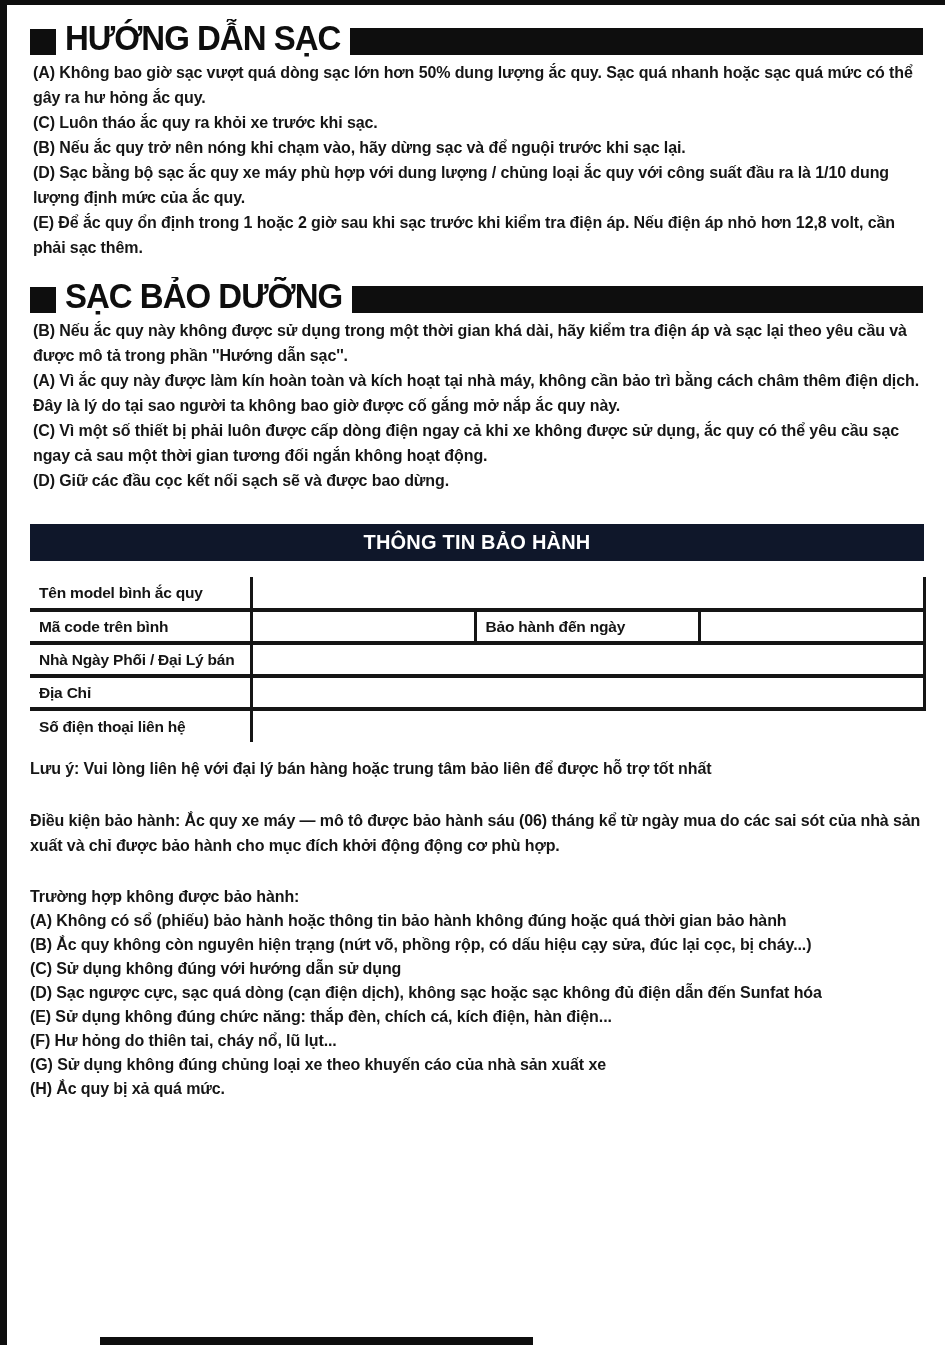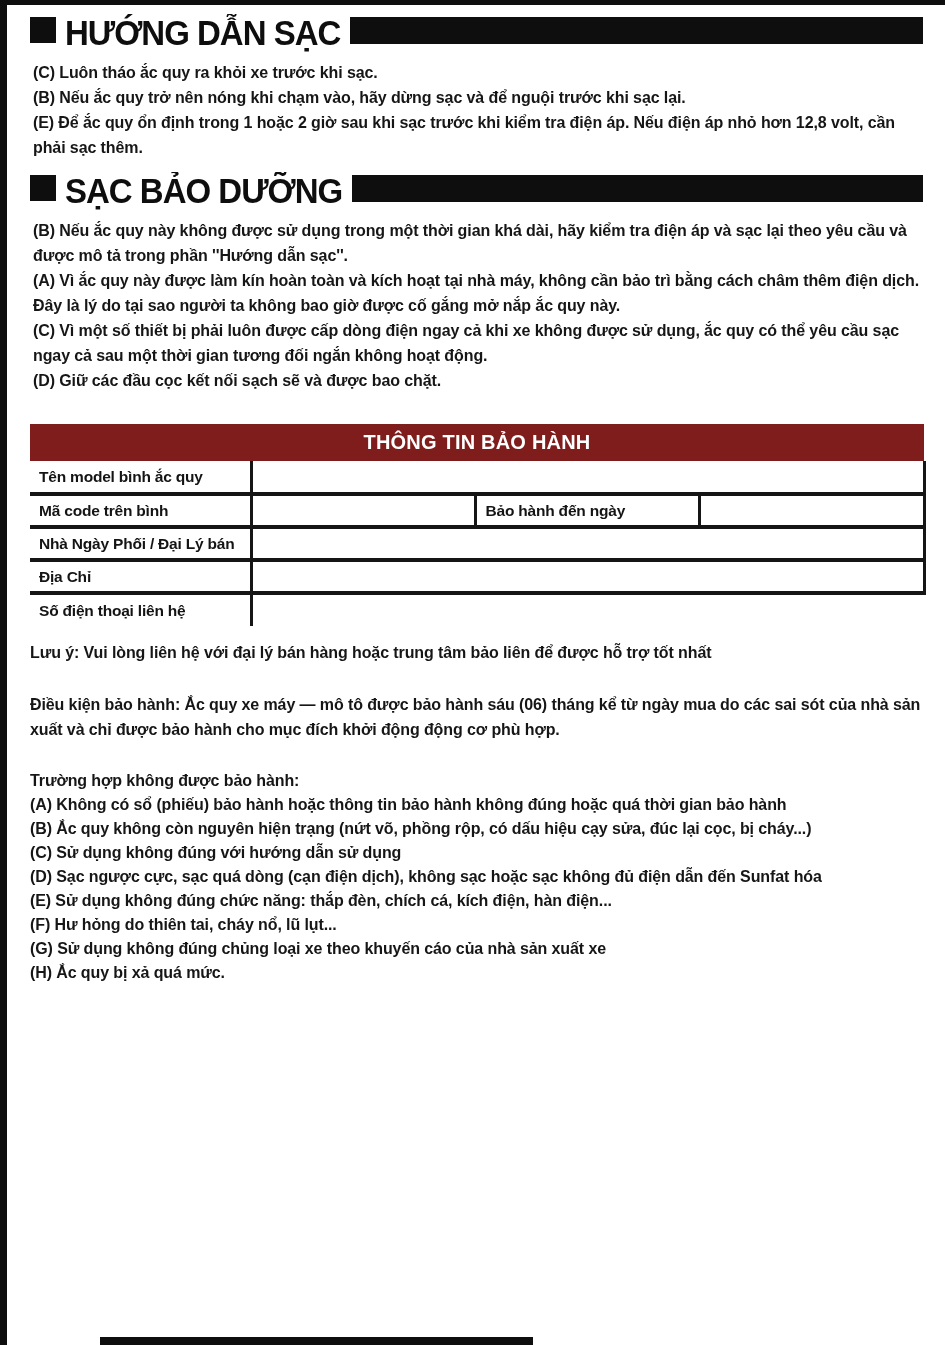--- a/index.html
+++ b/index.html
@@ -12,21 +12,21 @@
     color:#131313;
     box-sizing:border-box;
   }
   .border-top{position:absolute;top:0;left:0;width:100%;height:5px;background:#0e0e0e;}
   .border-left{position:absolute;top:0;left:0;width:7px;height:100%;background:#0e0e0e;}
   .bottom-bar{position:absolute;left:100px;bottom:0;width:433px;height:8px;background:#0e0e0e;}
 
   .content{position:relative;box-sizing:border-box;padding:17px 22px 0 30px;}
 
   
-  .sec-header{display:flex;align-items:flex-start;height:38px;}
+  .sec-header{display:flex;align-items:flex-end;height:38px;}
   .sec-square{width:26px;height:26px;background:#0e0e0e;flex:0 0 auto;margin-right:9px;}
   .sec-title{
     font-size:33px;font-weight:700;letter-spacing:-1px;
     white-space:nowrap;line-height:1;transform:scaleY(1.04);
     margin-right:10px;color:#0e0e0e;
   }
   .sec-bar{flex:1 1 auto;height:27px;background:#0e0e0e;}
 
   
   .para-block{margin:5px 0 0 3px;}
@@ -40,21 +40,21 @@
   
   .warranty-head{
     width:894px;height:37px;margin-top:0;
     display:flex;align-items:center;justify-content:center;
   }
   .warranty-head span{
     color:#ffffff;font-size:20px;font-weight:700;letter-spacing:0.2px;
   }
 
   
-  table.warranty{border-collapse:collapse;table-layout:fixed;width:894px;}
+  table.warranty{border-collapse:collapse;table-layout:fixed;width:894px;margin-top:16px;}
   table.warranty td{
     height:33px;box-sizing:border-box;padding:0 4px 0 9px;
     font-size:15.5px;font-weight:700;vertical-align:middle;
     color:#141414;letter-spacing:-0.2px;
   }
   td.bb{border-bottom:4px solid #151515;}
   td.vr{border-right:3px solid #151515;}
   td.outer{border-right:3px solid #151515;}
 
   
@@ -71,42 +71,44 @@
   <div class="border-left"></div>
 
   <div class="content">
 
     <div class="sec-header">
       <div class="sec-square"></div>
       <div class="sec-title">HƯỚNG DẪN SẠC</div>
       <div class="sec-bar"></div>
     </div>
     <div class="para-block">
+      <p>(A) Không bao giờ sạc vượt quá dòng sạc lớn hơn 50% dung lượng ắc quy. Sạc quá nhanh hoặc sạc quá mức có thể gây ra hư hỏng ắc quy.</p>
       <p>(C) Luôn tháo ắc quy ra khỏi xe trước khi sạc.</p>
       <p>(B) Nếu ắc quy trở nên nóng khi chạm vào, hãy dừng sạc và để nguội trước khi sạc lại.</p>
+      <p>(D) Sạc bằng bộ sạc ắc quy xe máy phù hợp với dung lượng / chủng loại ắc quy với công suất đầu ra là 1/10 dung lượng định mức của ắc quy.</p>
       <p>(E) Để ắc quy ổn định trong 1 hoặc 2 giờ sau khi sạc trước khi kiểm tra điện áp. Nếu điện áp nhỏ hơn 12,8 volt, cần phải sạc thêm.</p>
     </div>
 
     <div class="gap-after-sec1"></div>
 
     <div class="sec-header">
       <div class="sec-square"></div>
       <div class="sec-title">SẠC BẢO DƯỠNG</div>
       <div class="sec-bar"></div>
     </div>
     <div class="para-block">
       <p>(B) Nếu ắc quy này không được sử dụng trong một thời gian khá dài, hãy kiểm tra điện áp và sạc lại theo yêu cầu và được mô tả trong phần ''Hướng dẫn sạc''.</p>
       <p>(A) Vì ắc quy này được làm kín hoàn toàn và kích hoạt tại nhà máy, không cần bảo trì bằng cách châm thêm điện dịch.  Đây là lý do tại sao người ta không bao giờ được cố gắng mở nắp ắc quy này.</p>
       <p>(C) Vì một số thiết bị phải luôn được cấp dòng điện ngay cả khi xe không được sử dụng, ắc quy có thể yêu cầu sạc ngay cả sau một thời gian tương đối ngắn không hoạt động.</p>
-      <p>(D) Giữ các đầu cọc kết nối sạch sẽ và được bao chặt.</p>
+      <p>(D) Giữ các đầu cọc kết nối sạch sẽ và được bao dừng.</p>
     </div>
 
     <div class="gap-before-warranty"></div>
 
-    <div class="warranty-head" style="background:#7f1d1d;">
+    <div class="warranty-head" style="background:#0f172a;">
       <span>THÔNG TIN BẢO HÀNH</span>
     </div>
 
     <table class="warranty">
       <colgroup>
           <col style="width:221px">
           <col style="width:224px">
           <col style="width:224px">
           <col style="width:225px">
         </colgroup>

